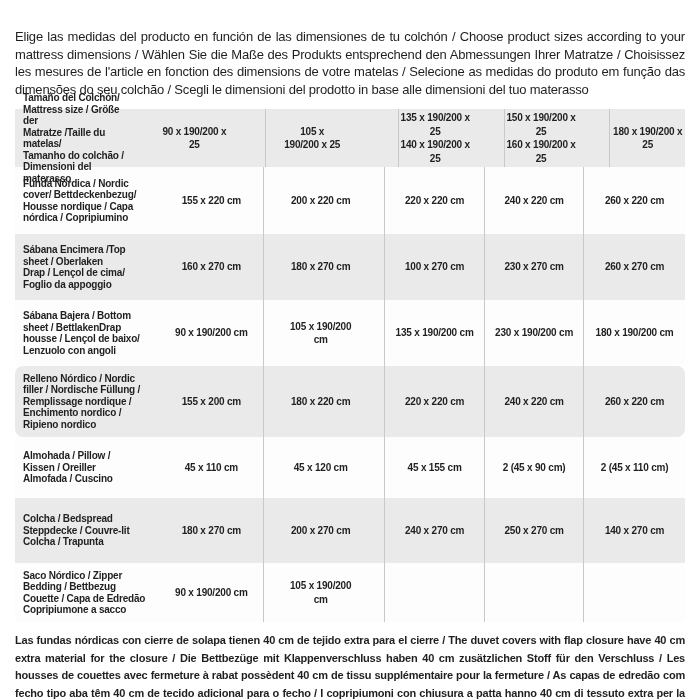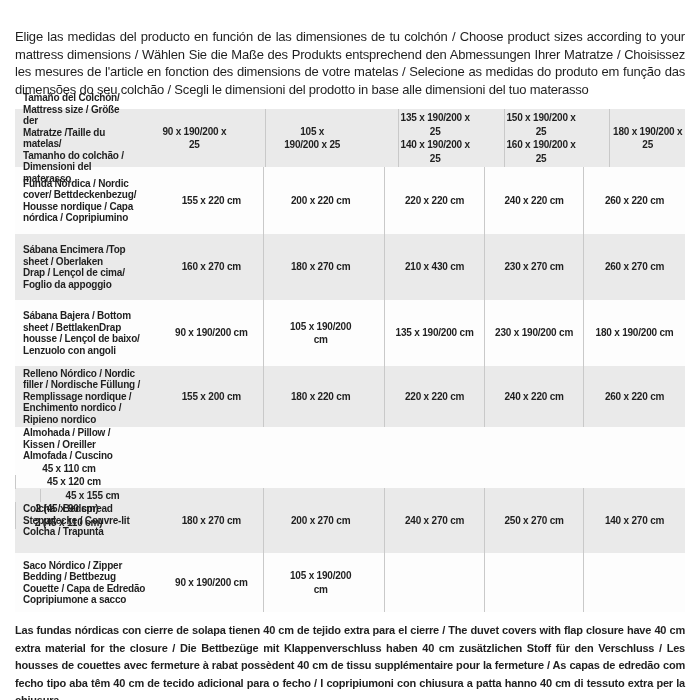--- a/index.html
+++ b/index.html
@@ -29,21 +29,21 @@
     font-size:10px;font-weight:bold;letter-spacing:-0.2px;
     text-align:center;white-space:pre-line;line-height:1.35;
   }
   .c0{width:150px;justify-content:flex-start;text-align:left;padding-left:8px;line-height:11.5px;}
   .c1{width:108px;}
   .c2{width:99px;border-left:1px solid var(--divider);padding-left:18px;}
   .c3{width:104px;border-left:1px solid var(--divider);margin-left:25px;}
   .c4{width:103px;border-left:1px solid var(--divider);}
   .c5{width:106px;border-left:1px solid var(--divider);}
   .r0{height:58px;gap:32px;}.r1{height:67px;}.r2{height:66px;}.r3{height:66px;}
-  .r4{height:61px;}.r5{height:61px;flex-direction:column;}.r6{height:65px;}.r7{height:59px;}
+  .r4{height:71px;border-radius:8px;}.r5{height:61px;}.r6{height:65px;}.r7{height:59px;}
   .note{
     margin-top:10px;
     font-size:11px;font-weight:bold;line-height:17.5px;
     text-align:justify;letter-spacing:-0.2px;
   }
 </style>
 </head>
 <body>
 
 <div class="page">
@@ -79,21 +79,21 @@
       <div class="cell c5">260 x 220 cm</div>
     </div>
 
     <div class="row r2 shaded">
       <div class="cell c0">Sábana Encimera /Top
 sheet / Oberlaken
 Drap / Lençol de cima/
 Foglio da appoggio</div>
       <div class="cell c1">160 x 270 cm</div>
       <div class="cell c2">180 x 270 cm</div>
-      <div class="cell c3">210 x 430 cm</div>
+      <div class="cell c3">100 x 270 cm</div>
       <div class="cell c4">230 x 270 cm</div>
       <div class="cell c5">260 x 270 cm</div>
     </div>
 
     <div class="row r3 plain">
       <div class="cell c0">Sábana Bajera / Bottom
 sheet / BettlakenDrap
 housse / Lençol de baixo/
 Lenzuolo con angoli</div>
       <div class="cell c1">90 x 190/200 cm</div>

